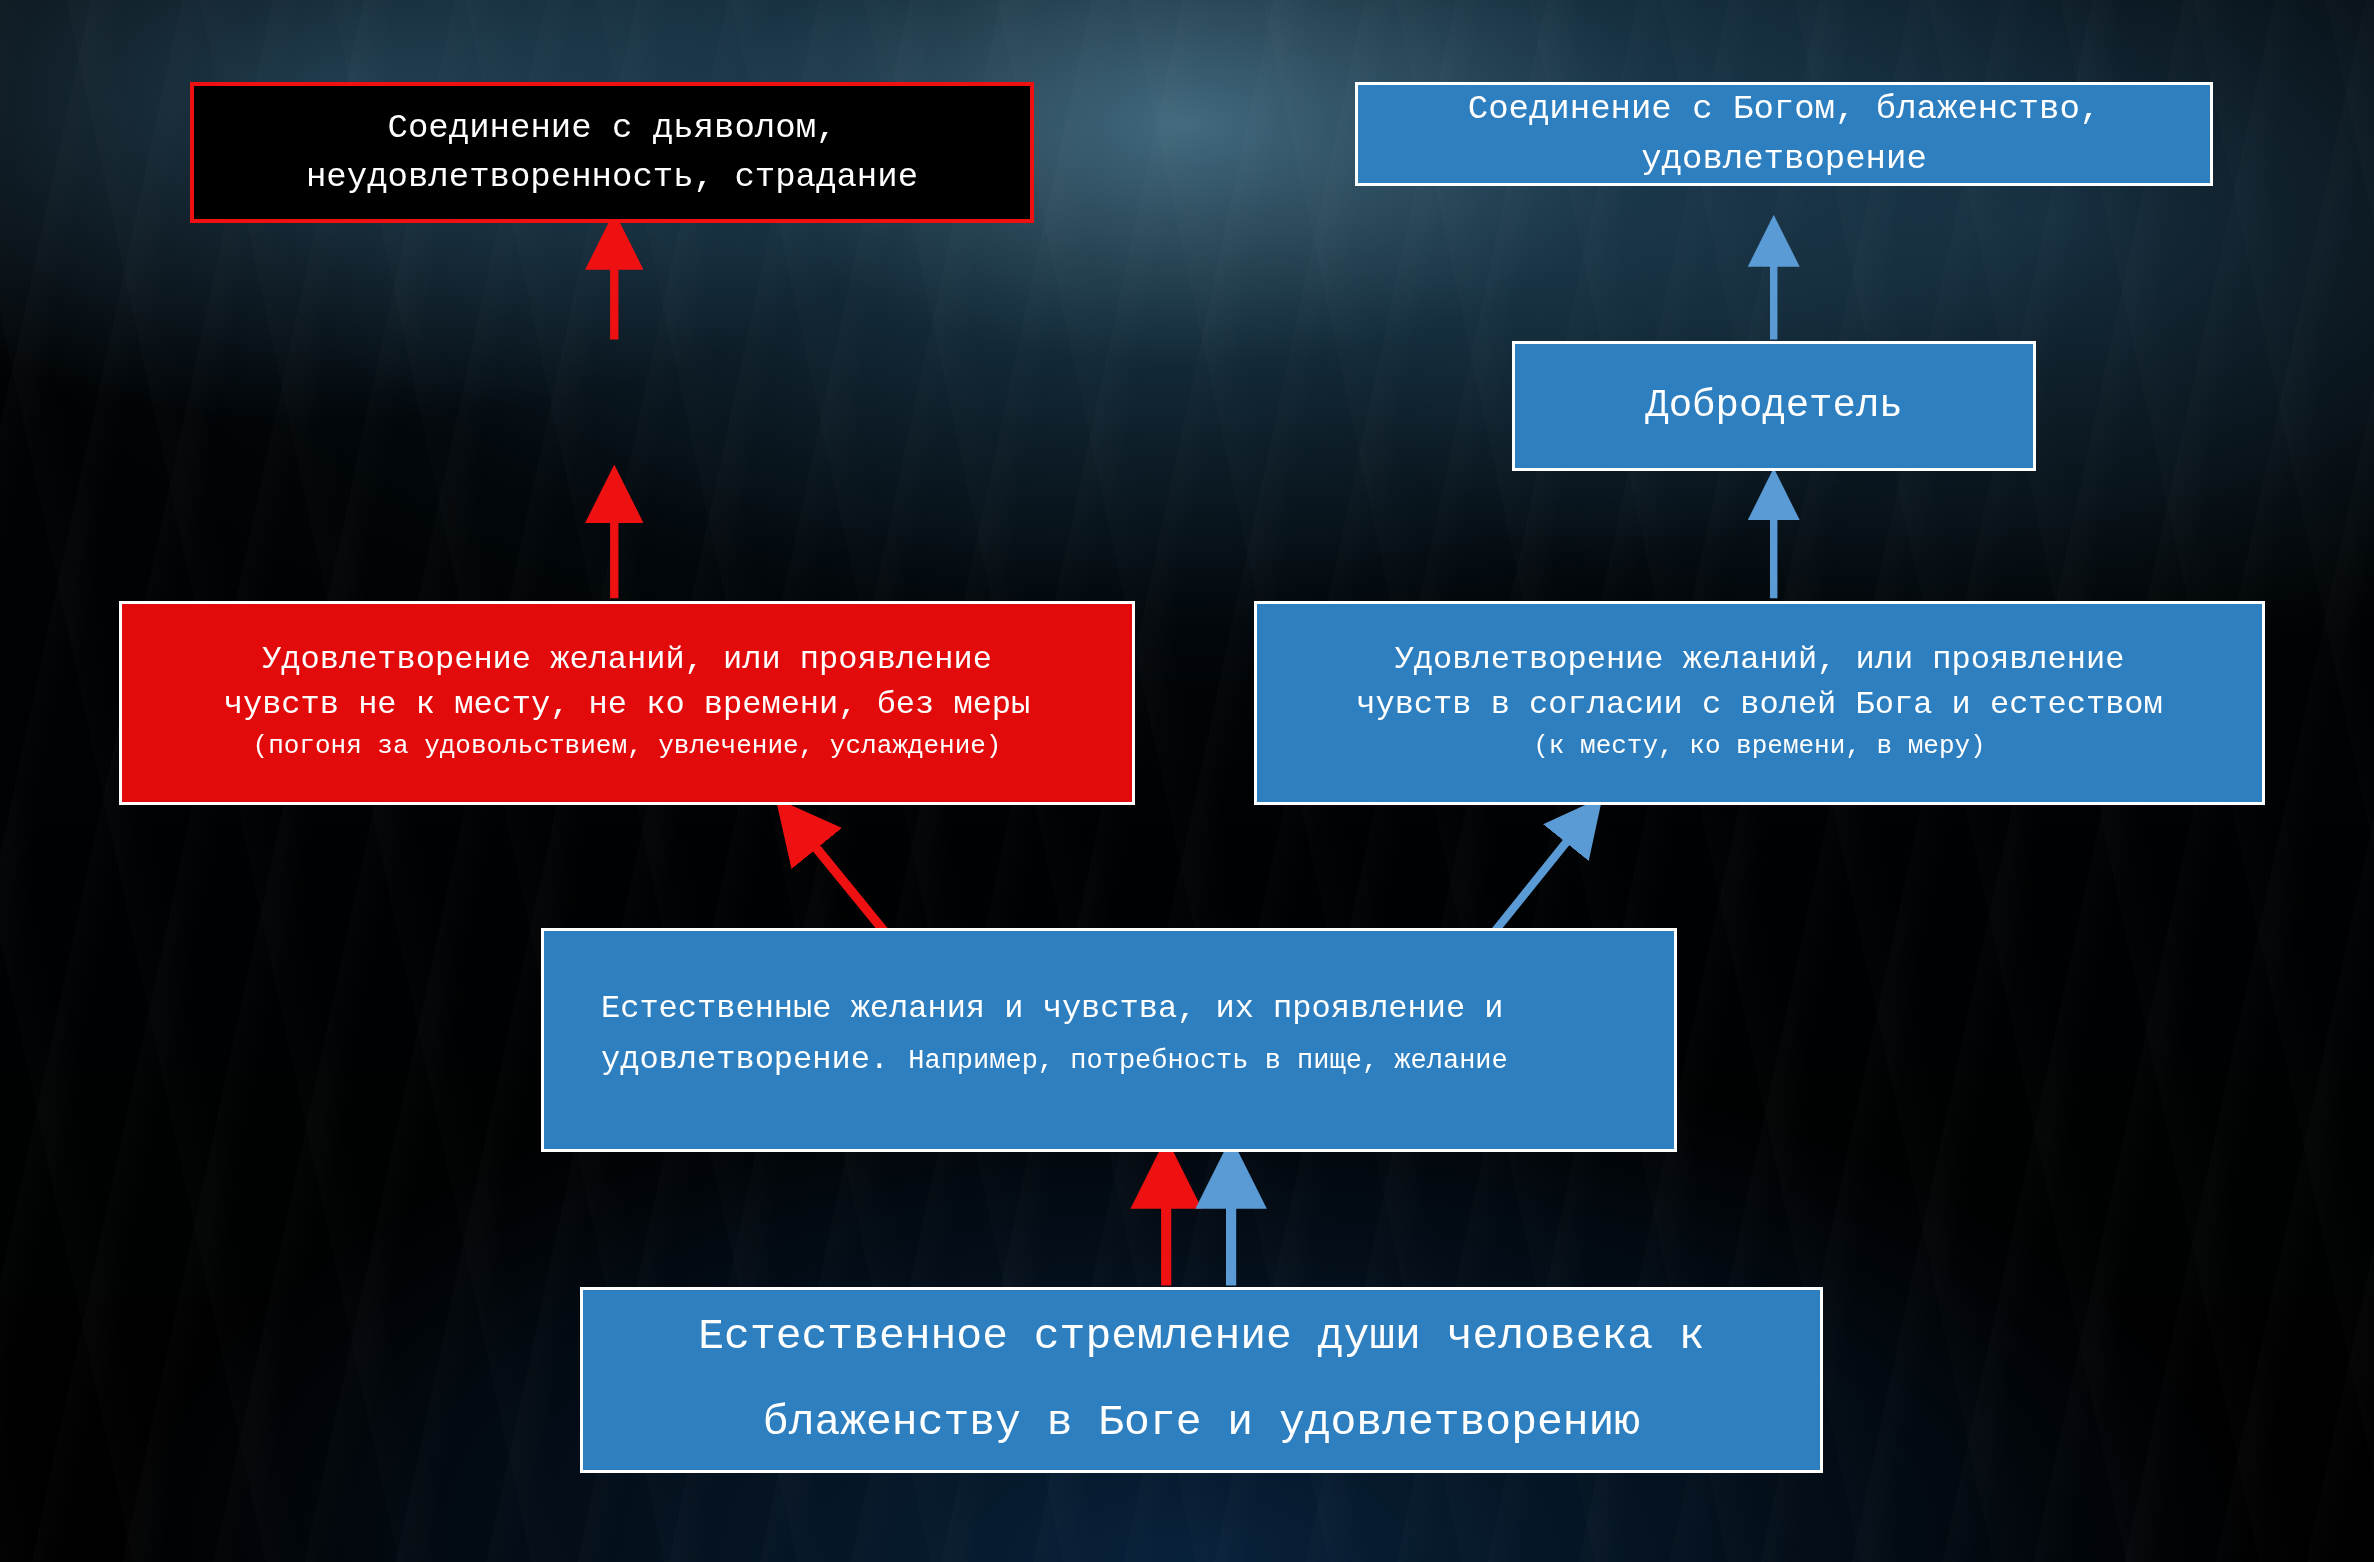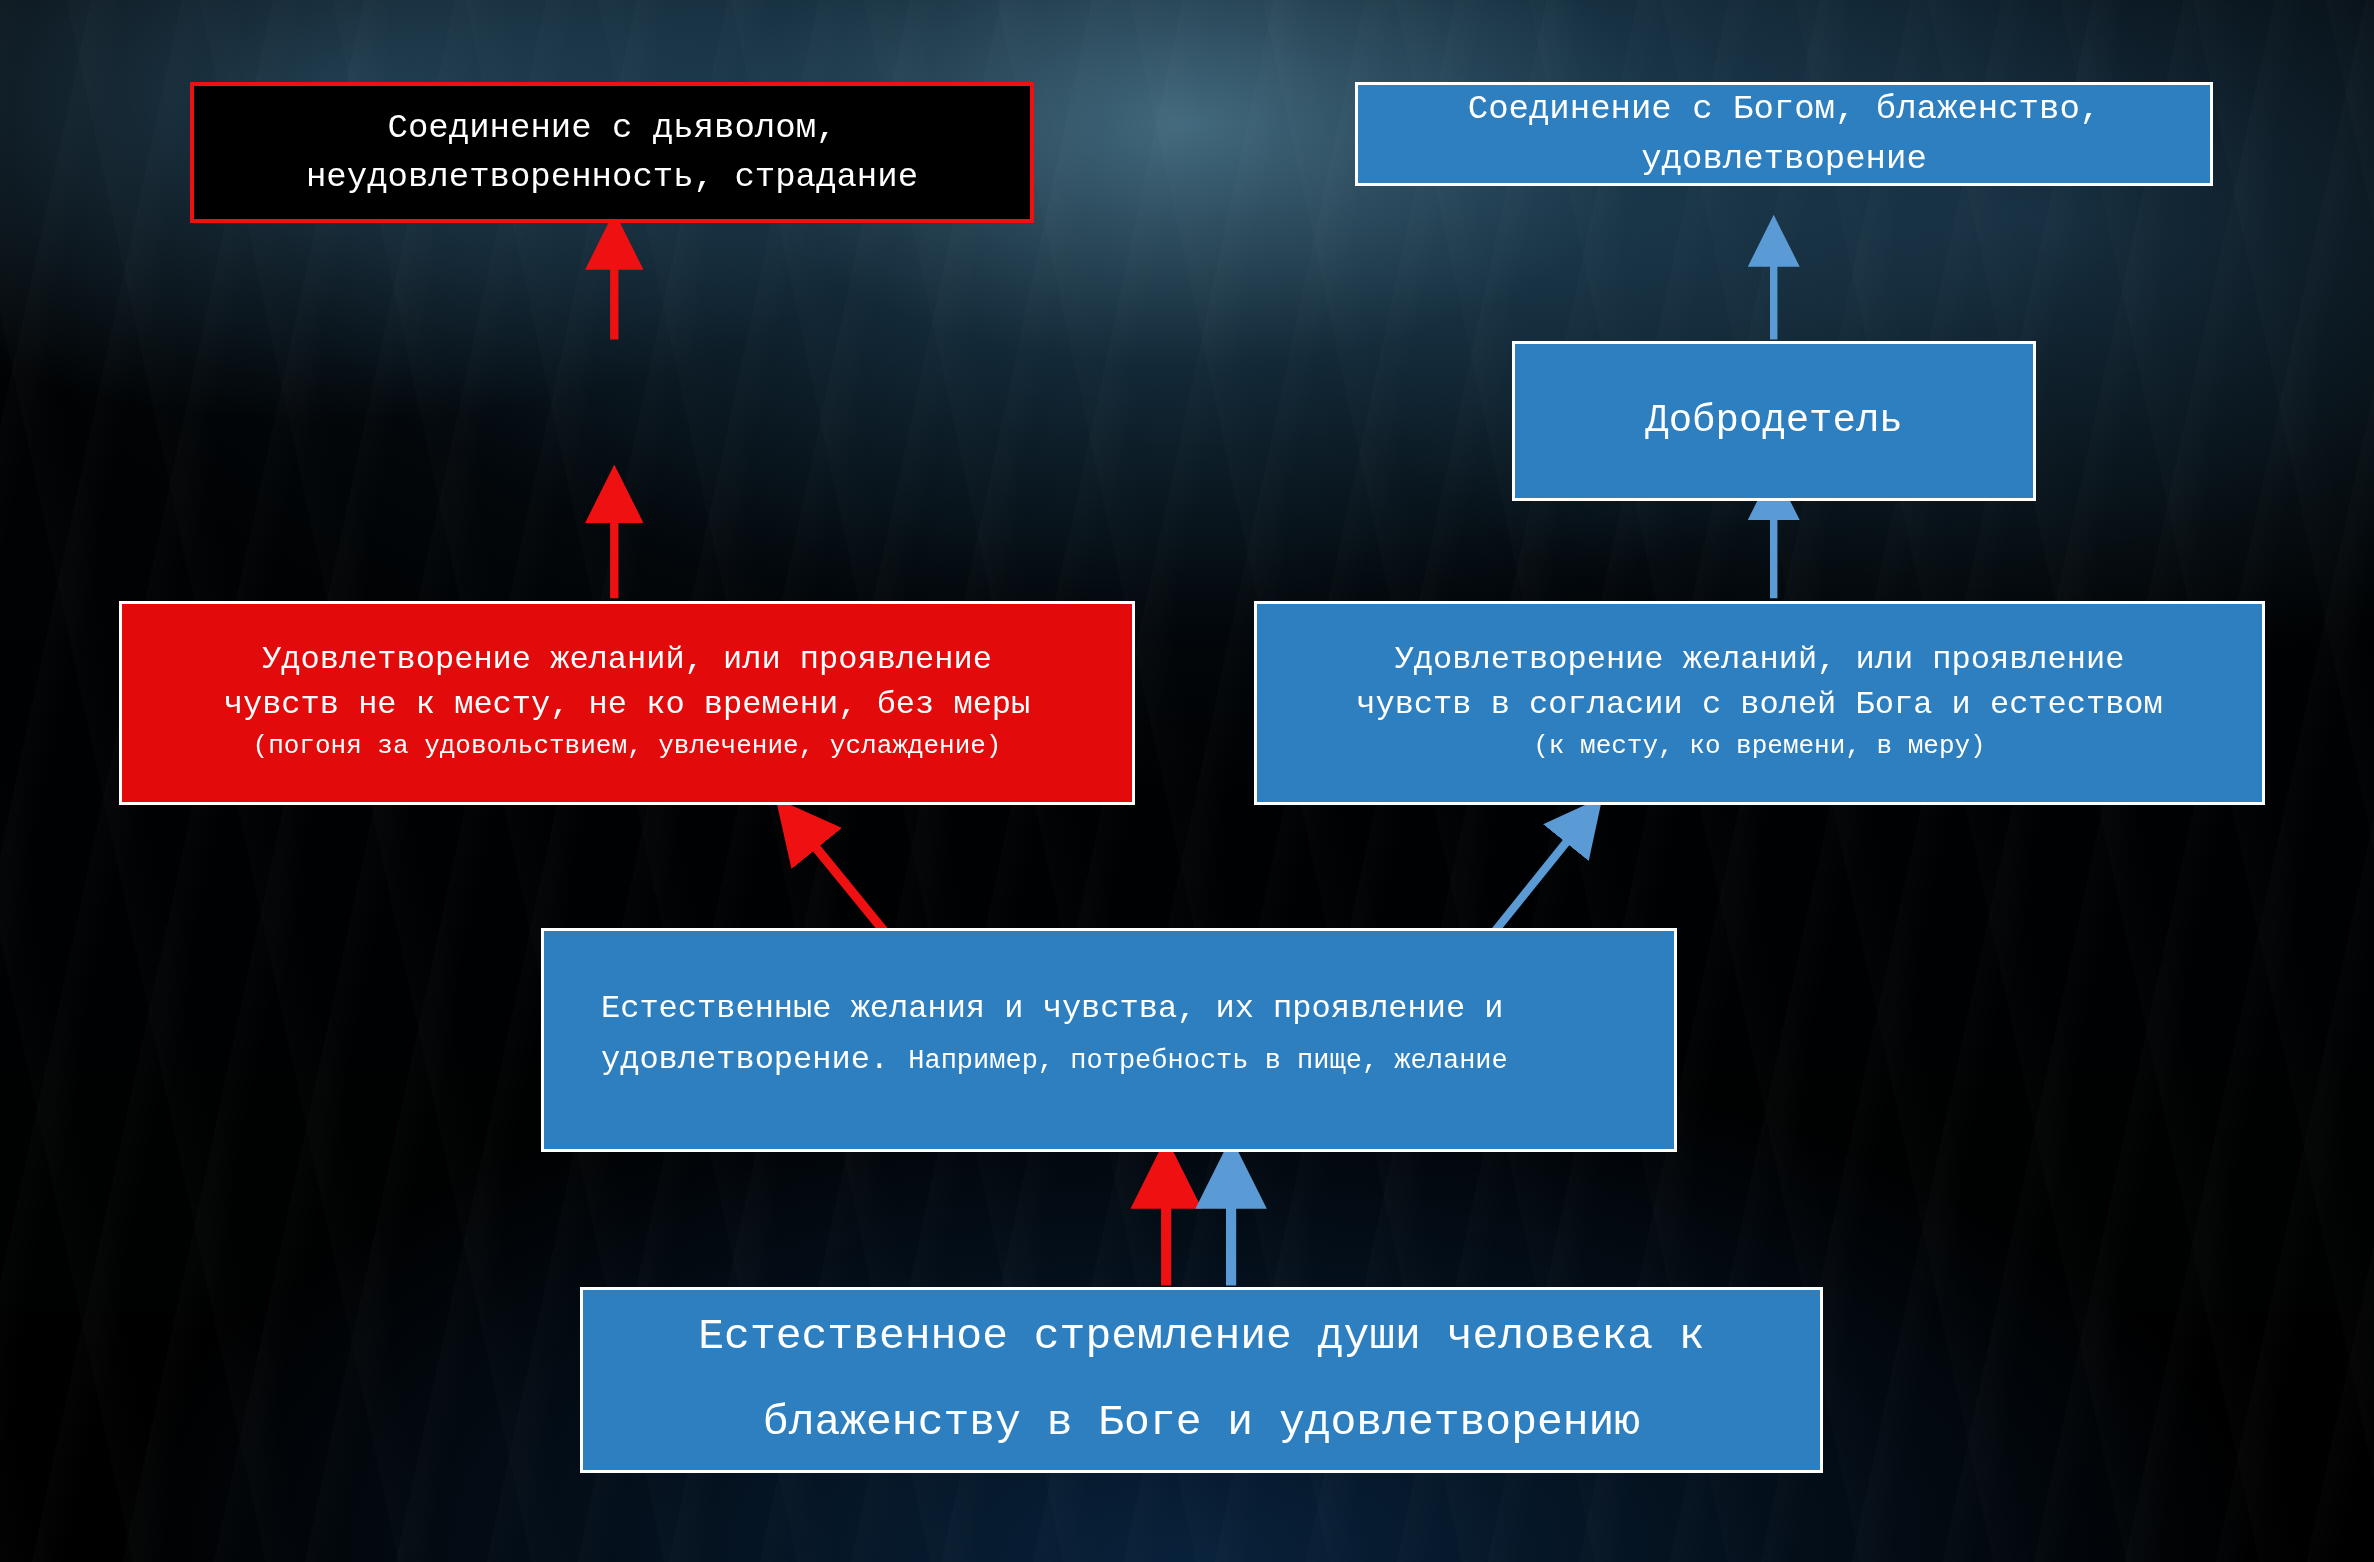--- a/index.html
+++ b/index.html
@@ -65,21 +65,21 @@
   #node-union-god .l1 { margin-bottom: 9.3px; }
 
   #node-sin {
     left: 360px; top: 341px; width: 519px; height: 130px;
     background: #3b3b3b;
     border: 4.6px solid #ef1111;
     font-size: 39px;
   }
 
   #node-virtue {
-    left: 1512px; top: 341px; width: 524px; height: 160px;
+    left: 1512px; top: 341px; width: 524px; height: 130px;
     background: #2e7fc0;
     border: 3.7px solid #ffffff;
     font-size: 39px;
   }
 
   #node-desires-bad {
     left: 119px; top: 601px; width: 1016px; height: 204px;
     background: #e20a0a;
     border: 3.7px solid #ffffff;
     font-size: 32px;

